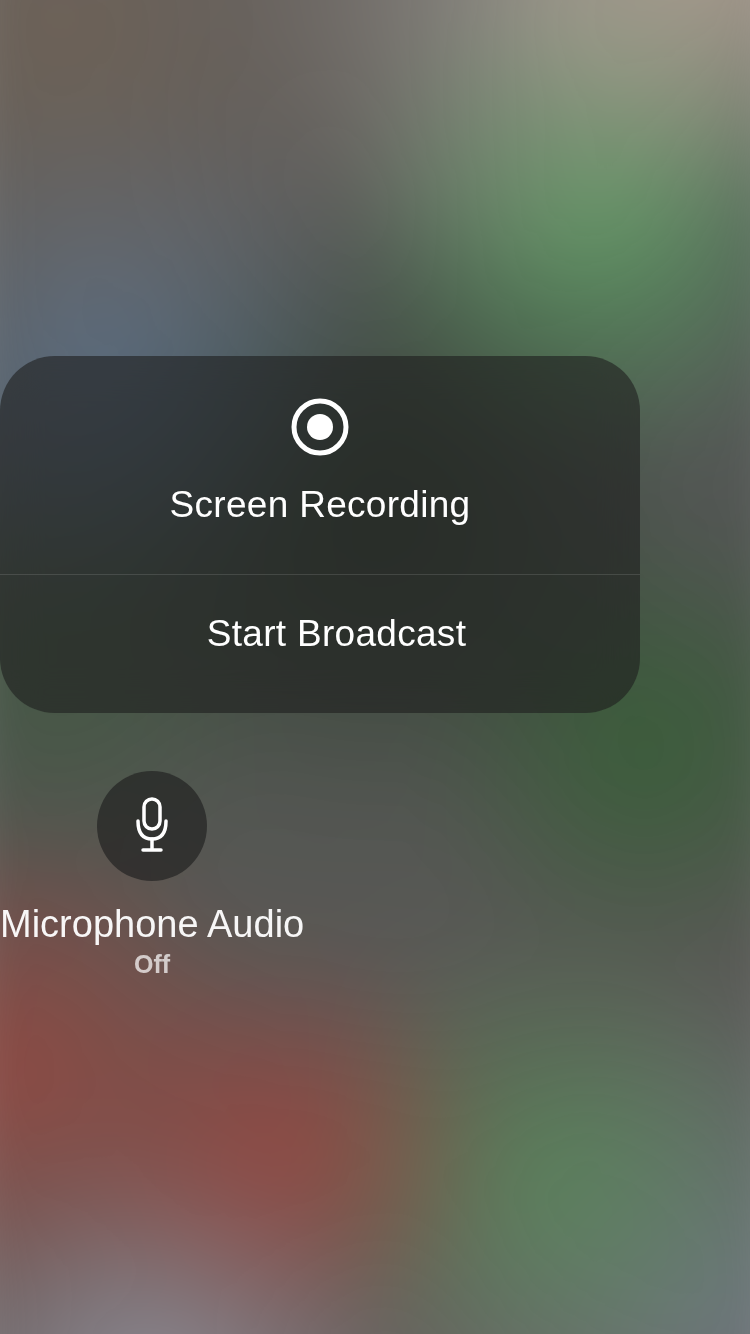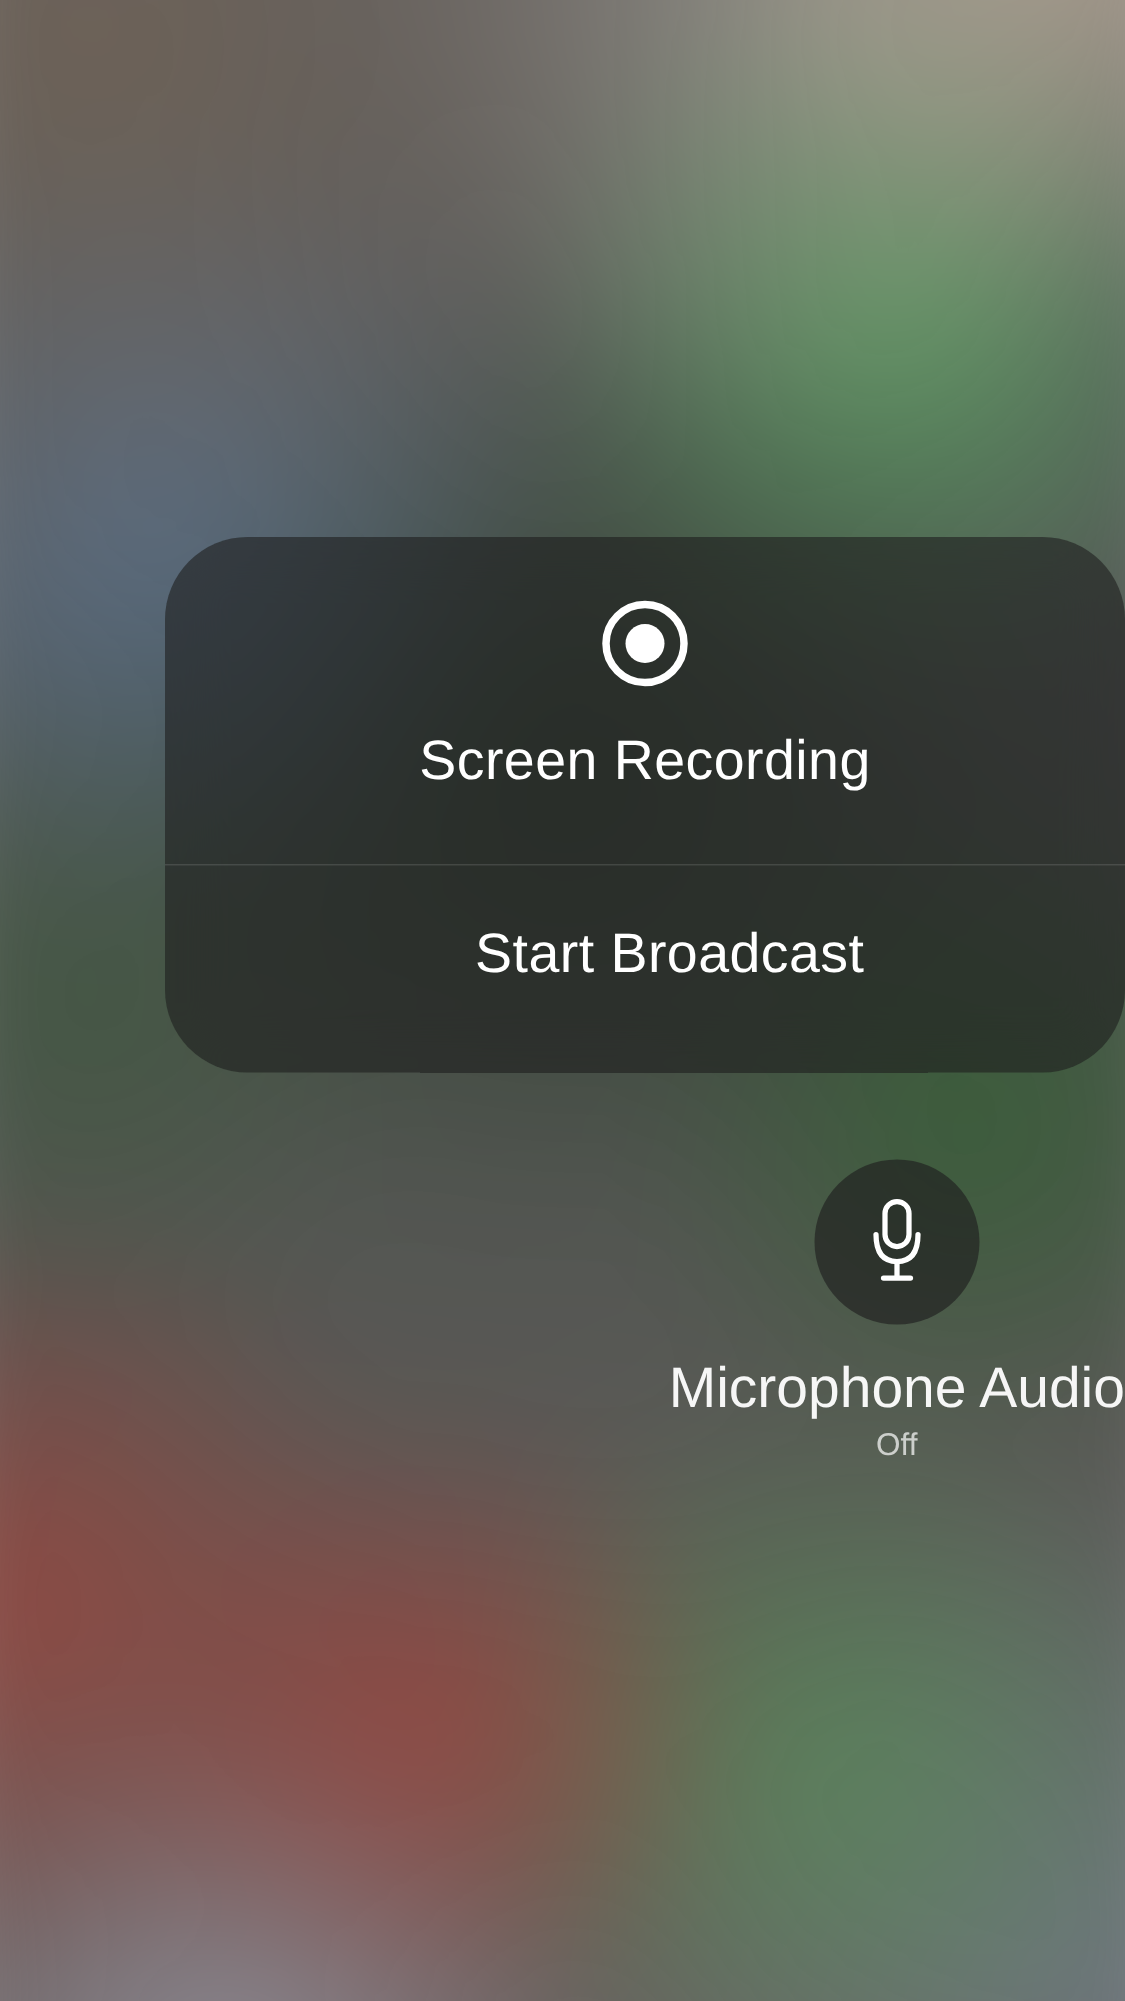--- a/index.html
+++ b/index.html
@@ -40,21 +40,21 @@
       filter: blur(35px);
       transform: scale(1.2);
     }
     
     .content {
       position: relative;
       width: 100%;
       height: 100%;
       display: flex;
       flex-direction: column;
-      align-items: flex-end;
+      align-items: flex-start;
       justify-content: center;
     }
     
     .modal-card {
       width: 640px;
       background: rgba(30, 30, 30, 0.6);
       backdrop-filter: blur(20px);
       border-radius: 55px;
       overflow: hidden;
       margin-top: 0px;
@@ -123,22 +123,22 @@
     
     .mic-title {
       color: rgba(255,255,255,0.95);
       font-size: 38px;
       font-weight: 400;
       margin-bottom: 4px;
     }
     
     .mic-status {
       color: rgba(255,255,255,0.7);
-      font-size: 21px;
-      font-weight: 400;
+      font-size: 25px;
+      font-weight: 700;
     }
   </style>
 </head>
 <body>
 
 <div class="background"></div>
 
 <div class="content">
 
   <div class="modal-card">

